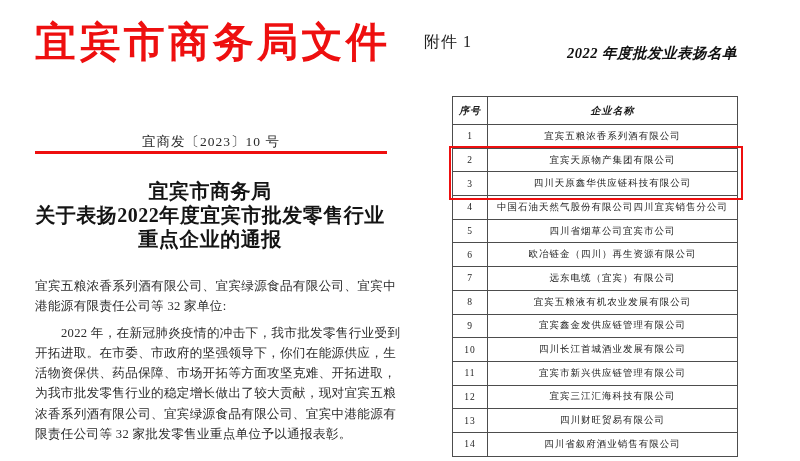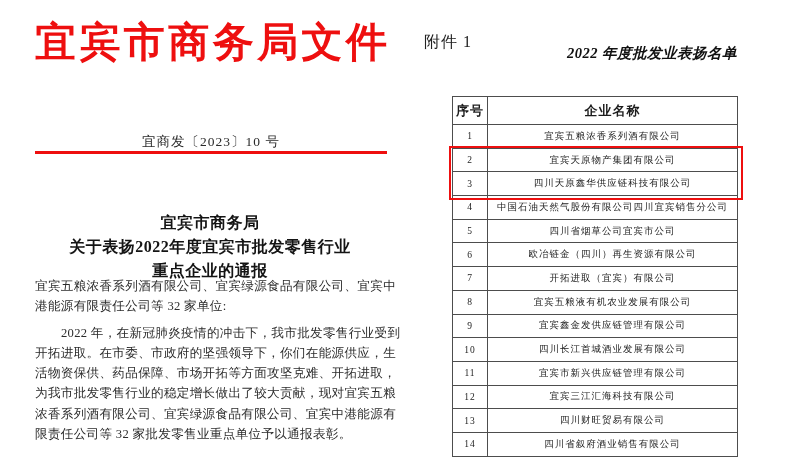--- a/index.html
+++ b/index.html
@@ -16,21 +16,21 @@
   .doc-number{
     position:absolute;left:35px;top:133px;width:352px;text-align:center;
     font-size:13.5px;color:#2a2a2a;letter-spacing:1px;
   }
   .red-rule{
     position:absolute;left:35px;top:151px;width:352px;height:2.5px;
     background:var(--accent_red);
   }
   .notice-title{
     position:absolute;left:10px;top:179px;width:400px;text-align:center;
-    font-size:16px;font-weight:bold;line-height:24px;color:#141414;letter-spacing:0.5px;margin-top:32px;
+    font-size:20px;font-weight:bold;line-height:24px;color:#141414;letter-spacing:0.5px;
   }
   .doc-body{
     position:absolute;left:35px;top:276px;width:351px;
     font-size:12.6px;color:#2b2b2b;
   }
   .doc-body .bl{
     height:20.3px;line-height:20.3px;white-space:nowrap;
     text-align:justify;text-align-last:justify;letter-spacing:0.3px;
   }
   .doc-body .bl.short{text-align-last:left;}
@@ -45,21 +45,21 @@
     font-size:14.5px;font-weight:bold;color:#111;letter-spacing:0.5px;font-style:italic;
   }
   table.roster{
     position:absolute;left:452px;top:96px;width:286px;
     border-collapse:collapse;table-layout:fixed;
   }
   table.roster th,table.roster td{
     border:1px solid var(--border_gray);text-align:center;vertical-align:middle;
     overflow:hidden;white-space:nowrap;padding:0;color:var(--text_black);
   }
-  table.roster th{height:27px;font-size:13px;font-weight:bold;letter-spacing:1px;}
+  table.roster th{height:27px;font-size:10px;font-weight:bold;letter-spacing:1px;font-style:italic;}
   table.roster td{height:22.7px;font-size:9.5px;letter-spacing:1px;}
   table.roster .c-no{width:34px;}
   .highlight-box{
     position:absolute;left:449px;top:146px;width:290px;height:50px;
     border:2px solid var(--accent_red);pointer-events:none;
   }
 </style>
 </head>
 <body>
 
@@ -117,21 +117,21 @@
         <tr>
             <td class="c-no">5</td>
             <td>四川省烟草公司宜宾市公司</td>
           </tr>
         <tr>
             <td class="c-no">6</td>
             <td>欧冶链金（四川）再生资源有限公司</td>
           </tr>
         <tr>
             <td class="c-no">7</td>
-            <td>开拓进取（宜宾）有限公司</td>
+            <td>远东电缆（宜宾）有限公司</td>
           </tr>
         <tr>
             <td class="c-no">8</td>
             <td>宜宾五粮液有机农业发展有限公司</td>
           </tr>
         <tr>
             <td class="c-no">9</td>
             <td>宜宾鑫金发供应链管理有限公司</td>
           </tr>
         <tr>

